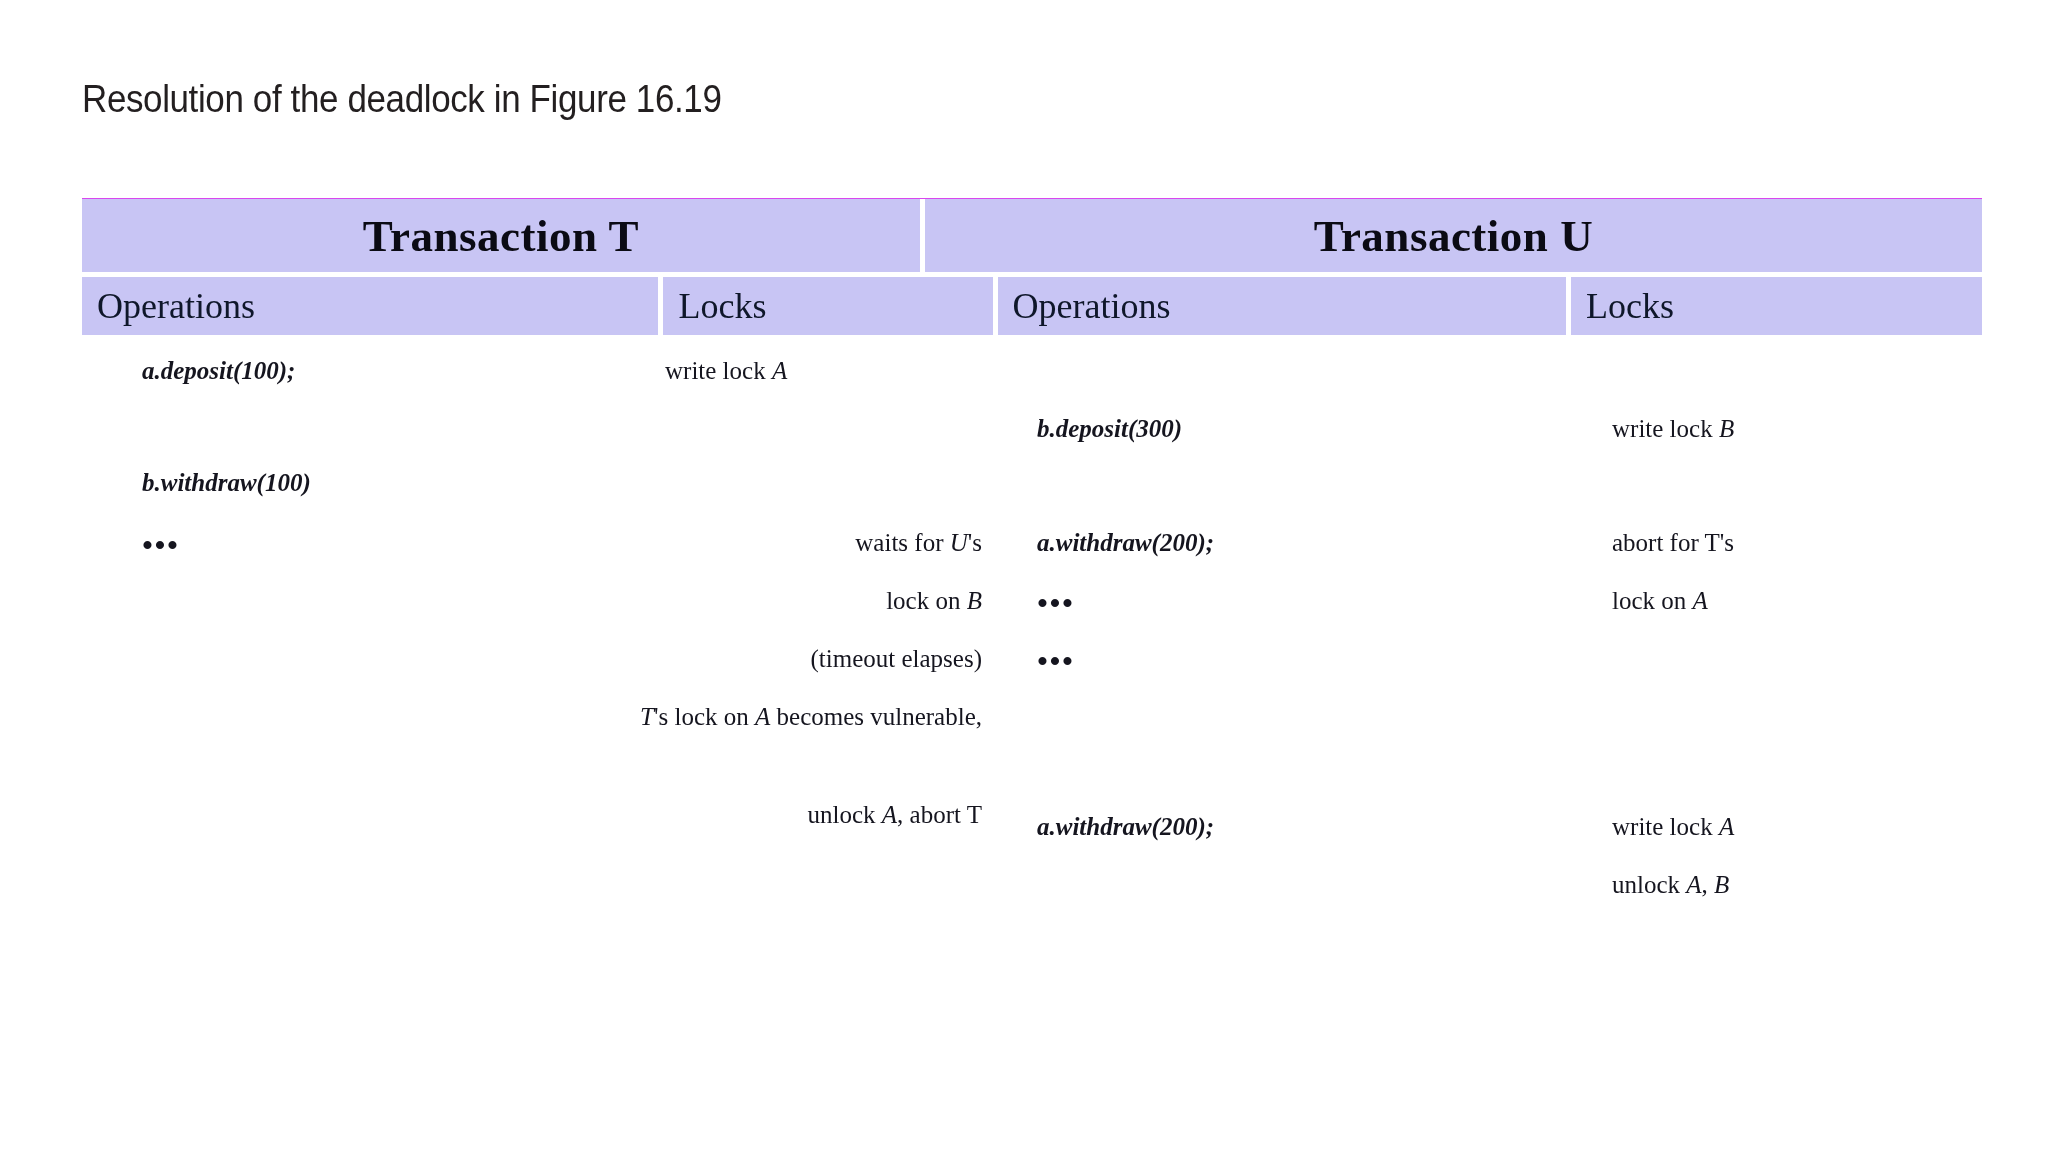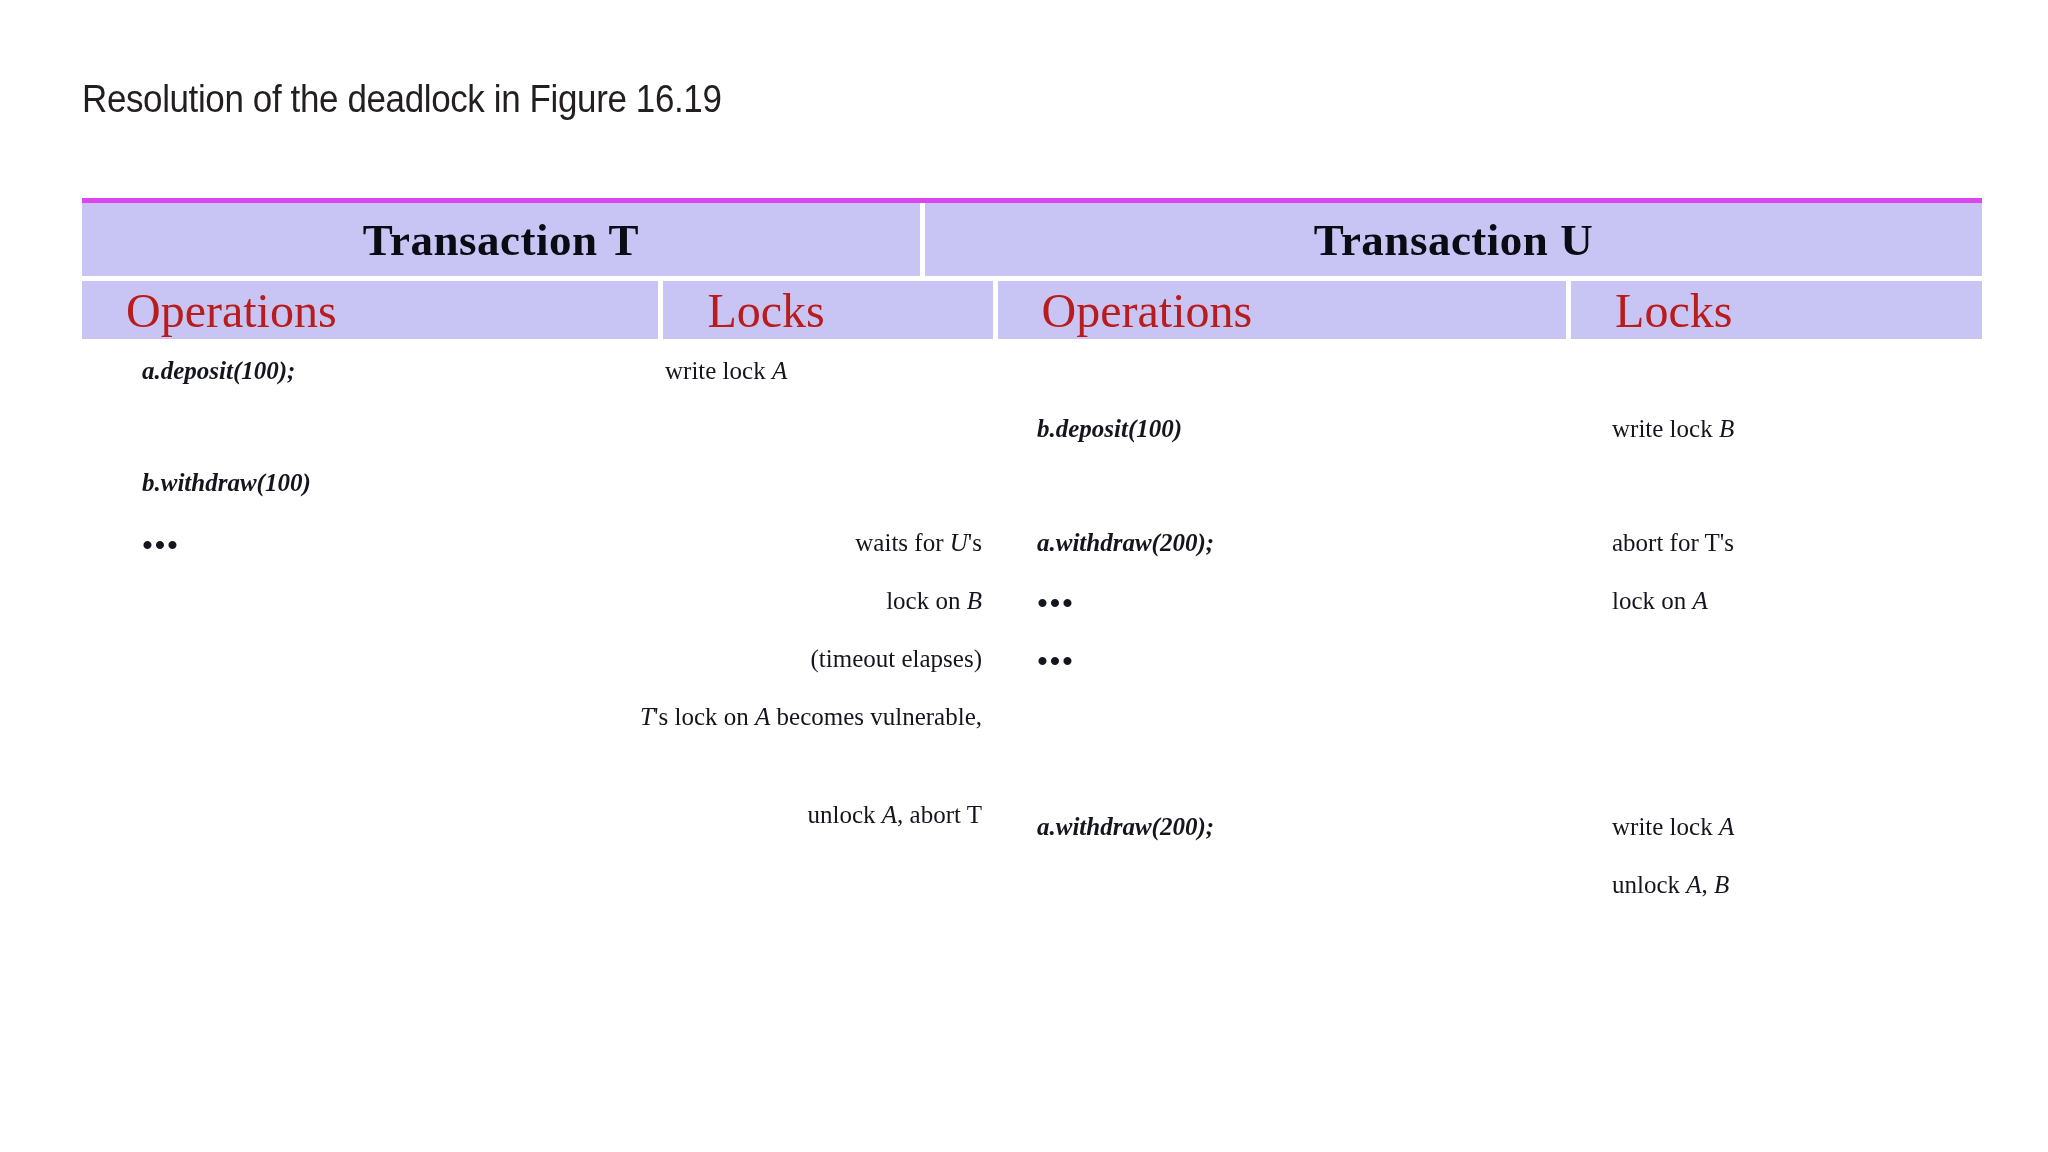--- a/index.html
+++ b/index.html
@@ -32,21 +32,21 @@
 
   
   .table-wrap {
     position: absolute;
     left: 82px;
     top: 198px;
     width: 1900px;
   }
 
   .header-block {
-    border-top: 5px solid #d946ef;
+    border-top: 1px solid #d946ef;
     background: #ffffff;
   }
 
   .hdr-row-main {
     display: flex;
     width: 100%;
     height: 73px;
   }
   .hdr-row-sub {
     display: flex;
@@ -74,23 +74,23 @@
   .hdr-main-text {
     font-family: "Liberation Serif", serif;
     font-weight: bold;
     font-size: 45px;
     color: #0b0b14;
     letter-spacing: 0.5px;
     white-space: nowrap;
   }
   .hdr-sub-text {
     font-family: "Liberation Serif", serif;
-    font-size: 48px;
-    color: #b91c1c;
-    padding-left: 44px;
+    font-size: 36px;
+    color: #0f172a;
+    padding-left: 15px;
     white-space: nowrap;
   }
 
   
   .body-grid {
     position: absolute;
     left: 82px;
     top: 340px;
     width: 1900px;
     height: 700px;
@@ -169,21 +169,21 @@
   <div class="cell op bullets col-ops-t" style="top:190px;">•••</div>
 
   <div class="cell lock col-lck-t" style="top:18px;"><span>write lock <i>A</i></span></div>
 
   <div class="cell lock ralign-lck-t" style="top:190px;">waits for <i>U</i>'s</div>
   <div class="cell lock ralign-lck-t" style="top:248px;">lock on <i>B</i></div>
   <div class="cell lock ralign-lck-t" style="top:306px;">(timeout elapses)</div>
   <div class="cell lock ralign-lck-t" style="top:364px;"><i>T</i>'s lock on <i>A</i> becomes vulnerable,</div>
   <div class="cell lock ralign-lck-t" style="top:422px;margin-top:40px;">unlock <i>A</i>, abort T</div>
 
-  <div class="cell op col-ops-u" style="top:76px;">b.deposit(100)</div>
+  <div class="cell op col-ops-u" style="top:76px;">b.deposit(300)</div>
   <div class="cell op col-ops-u" style="top:190px;">a.withdraw(200);</div>
   <div class="cell op bullets col-ops-u" style="top:248px;">•••</div>
   <div class="cell op bullets col-ops-u" style="top:306px;">•••</div>
   <div class="cell op col-ops-u" style="top:474px;">a.withdraw(200);</div>
 
   <div class="cell lock col-lck-u" style="top:76px;">write lock <i>B</i></div>
   <div class="cell lock col-lck-u" style="top:190px;">abort for T's</div>
   <div class="cell lock col-lck-u" style="top:248px;">lock on <i>A</i></div>
   <div class="cell lock col-lck-u" style="top:474px;">write lock <i>A</i></div>
   <div class="cell lock col-lck-u" style="top:532px;">unlock <i>A</i>, <i>B</i></div>

